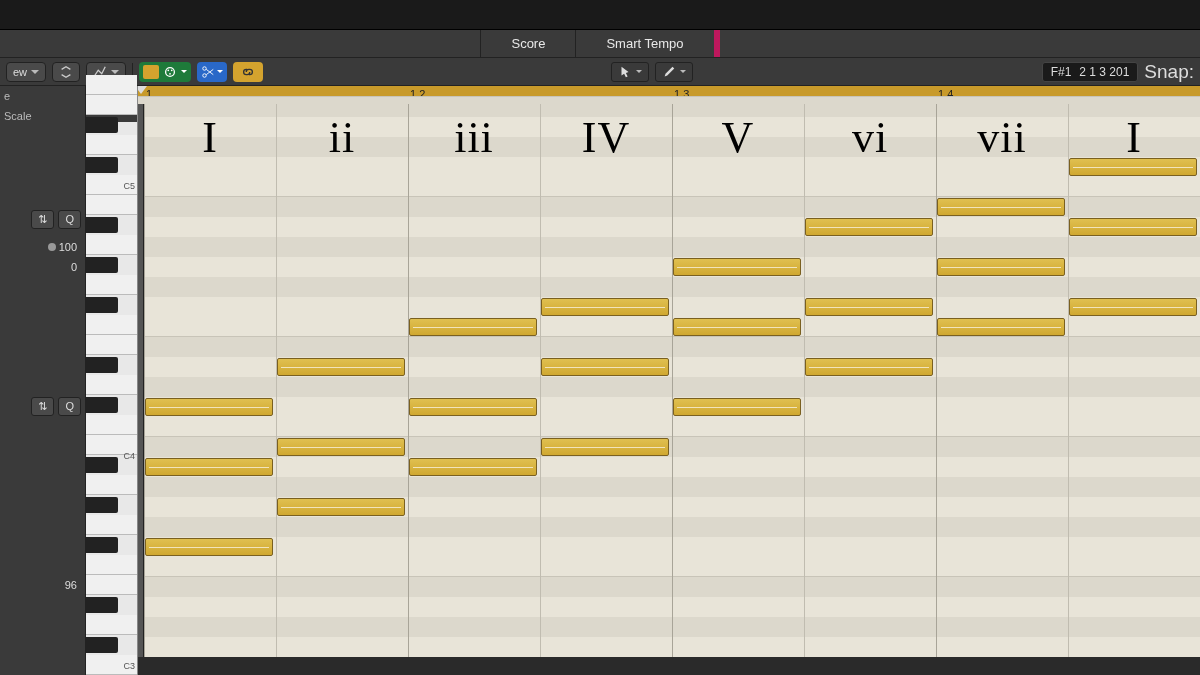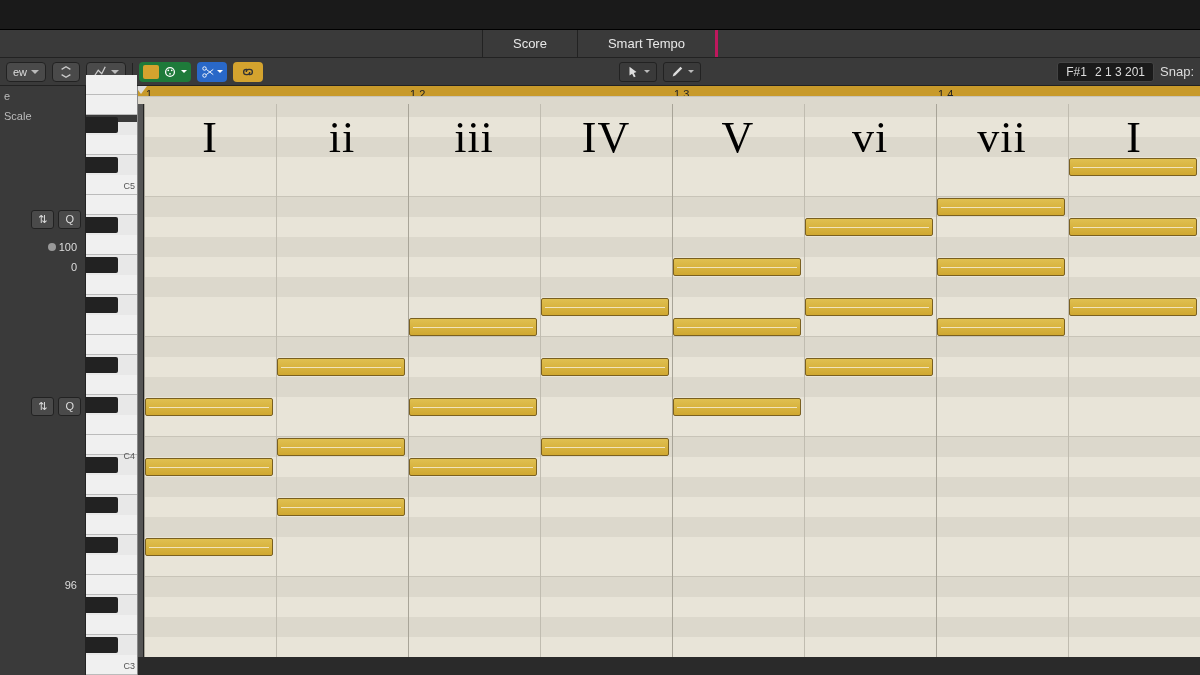--- a/index.html
+++ b/index.html
@@ -2,37 +2,37 @@
 <html><head>
 <meta charset="utf-8">
 <style>
 * { margin: 0; padding: 0; box-sizing: border-box; font-family: -apple-system, Helvetica, Arial, sans-serif; }
 body { background: #2a2a2a; width: 1200px; height: 675px; overflow: hidden; position: relative; }
 
 .top-dark { height: 30px; background: #1a1a1a; border-bottom: 1px solid #000; }
 
 .tab-bar { height: 28px; background: #3a3a3a; display: flex; justify-content: center; align-items: stretch; border-bottom: 1px solid #222; }
 .tab { padding: 0 30px; display: flex; align-items: center; color: #e8e8e8; font-size: 13px; font-weight: 500; cursor: pointer; border-left: 1px solid #222; }
-.tab:last-child { border-right: 3px solid #be185d; }
+.tab:last-child { border-right: 6px solid #be185d; }
 .tab.active { background: #2968c8; color: #fff; }
 .tab.disabled { color: #777; cursor: default; }
 
 .toolbar { height: 28px; background: #3a3a3a; display: flex; align-items: center; padding: 0 6px; gap: 6px; position: relative; border-bottom: 1px solid #222; }
 .tb-btn { background: #4a4a4a; border: 1px solid #222; border-radius: 4px; height: 20px; display: flex; align-items: center; padding: 0 6px; color: #ddd; font-size: 11px; cursor: pointer; }
 .tb-btn.dropdown::after { content: ''; border-left: 4px solid transparent; border-right: 4px solid transparent; border-top: 4px solid #bbb; margin-left: 4px; }
 .palette { background: #1e7a3a; border-radius: 4px; height: 20px; display: flex; align-items: center; padding: 0 4px; gap: 4px; }
 .palette-swatch { width: 16px; height: 14px; border-radius: 2px; }
 .scissors { background: #2968c8; border-radius: 4px; height: 20px; width: 30px; display:flex; align-items:center; justify-content:center; }
 .link-btn { background: #d4a32e; border-radius: 4px; height: 20px; width: 30px; display:flex; align-items:center; justify-content:center; }
 .toolbar .spacer { flex: 1; }
 .tool-center { display: flex; gap: 6px; }
 .tool-drop { background: #3a3a3a; border: 1px solid #222; border-radius: 3px; height: 20px; padding: 0 6px; display: flex; align-items: center; gap: 4px; color: #ddd; font-size: 11px; }
 .tool-drop::after { content: ''; border-left: 3px solid transparent; border-right: 3px solid transparent; border-top: 3px solid #bbb; }
 .pos-display { background: #1a1a1a; border: 1px solid #444; border-radius: 3px; height: 20px; padding: 0 8px; display: flex; align-items: center; color: #ddd; font-size: 12px; gap: 8px; }
-.snap-label { color: #ddd; font-size: 13px; }
+.snap-label { color: #ddd; font-size: 19px; }
 
 .main { display: flex; height: 589px; }
 .left-panel { width: 86px; background: #3a3a3a; border-right: 1px solid #222; padding: 4px; display: flex; flex-direction: column; gap: 8px; }
 .lp-row { display: flex; align-items: center; gap: 4px; }
 .lp-text { color: #bbb; font-size: 11px; }
 .lp-box { background: #4a4a4a; border: 1px solid #222; border-radius: 3px; padding: 2px 6px; color: #ddd; font-size: 11px; }
 .lp-q { display: flex; justify-content: flex-end; gap: 4px; margin-bottom: 4px; }
 .lp-num { color: #ddd; font-size: 11px; text-align: right; padding-right: 4px; }
 .slider-dot { width: 8px; height: 8px; border-radius: 50%; background: #999; display: inline-block; }
 

